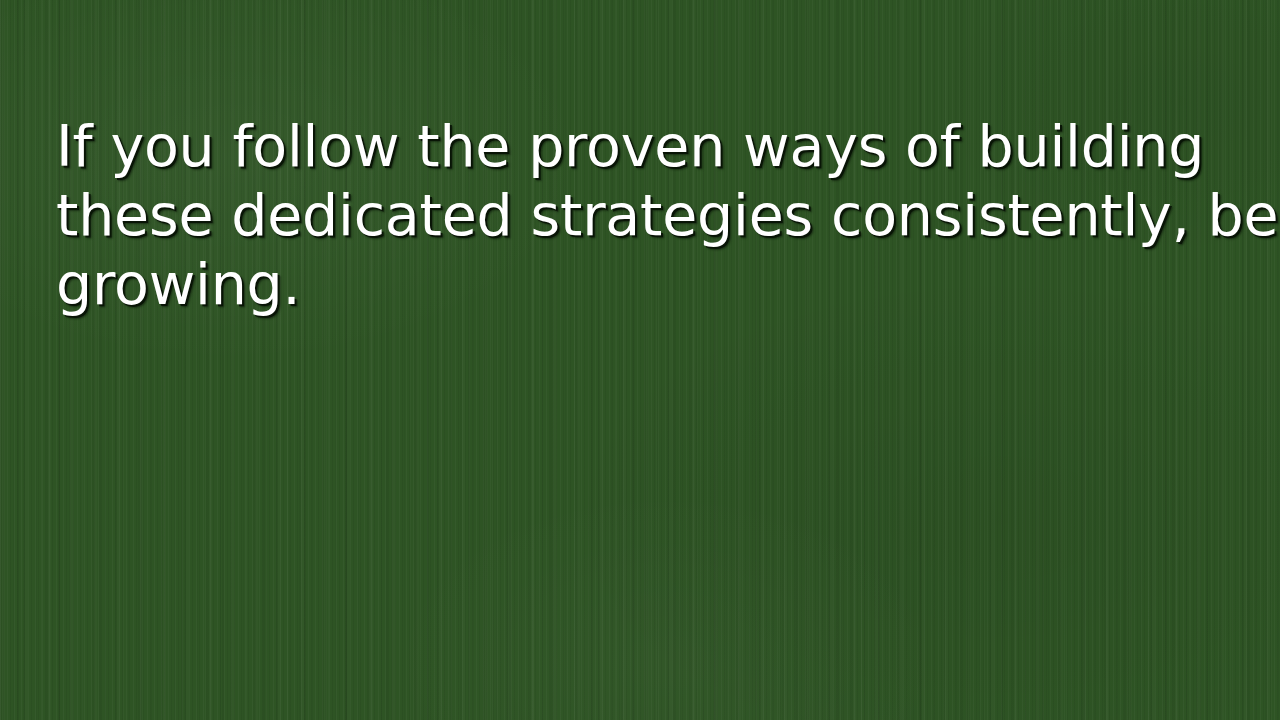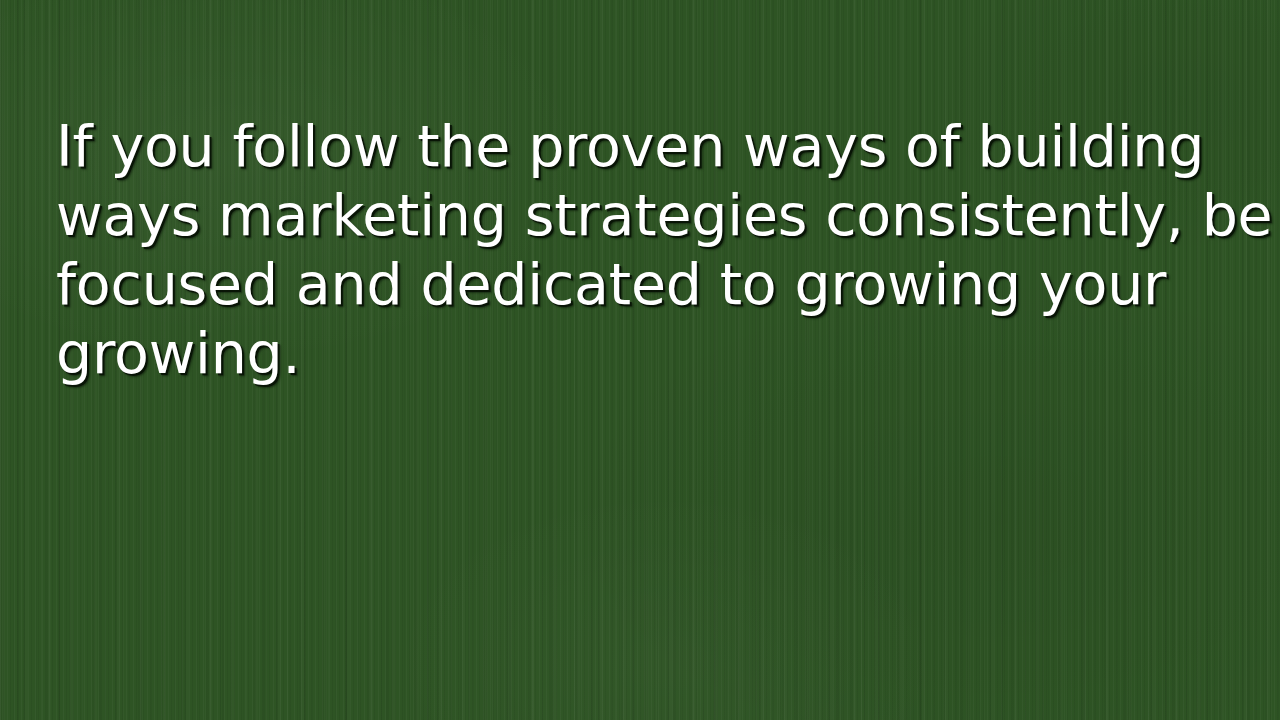--- a/index.html
+++ b/index.html
@@ -115,18 +115,17 @@
 <div id="slide">
 
   <div id="texture-base"></div>
   <div id="texture-stripes-a"></div>
   <div id="texture-stripes-b"></div>
   <div id="texture-stripes-c"></div>
   <div id="texture-blotch"></div>
 
   <div id="quote-block">
     <span class="quote-line">If you follow the proven ways of building</span>
-    <span class="quote-line">ways marketing strategies consistently, be</span>
-    <span class="quote-line">focused and dedicated to growing your</span>
+    <span class="quote-line">these dedicated strategies consistently, be</span>
     <span class="quote-line">growing.</span>
   </div>
 
 </div>
 
 </body></html>

